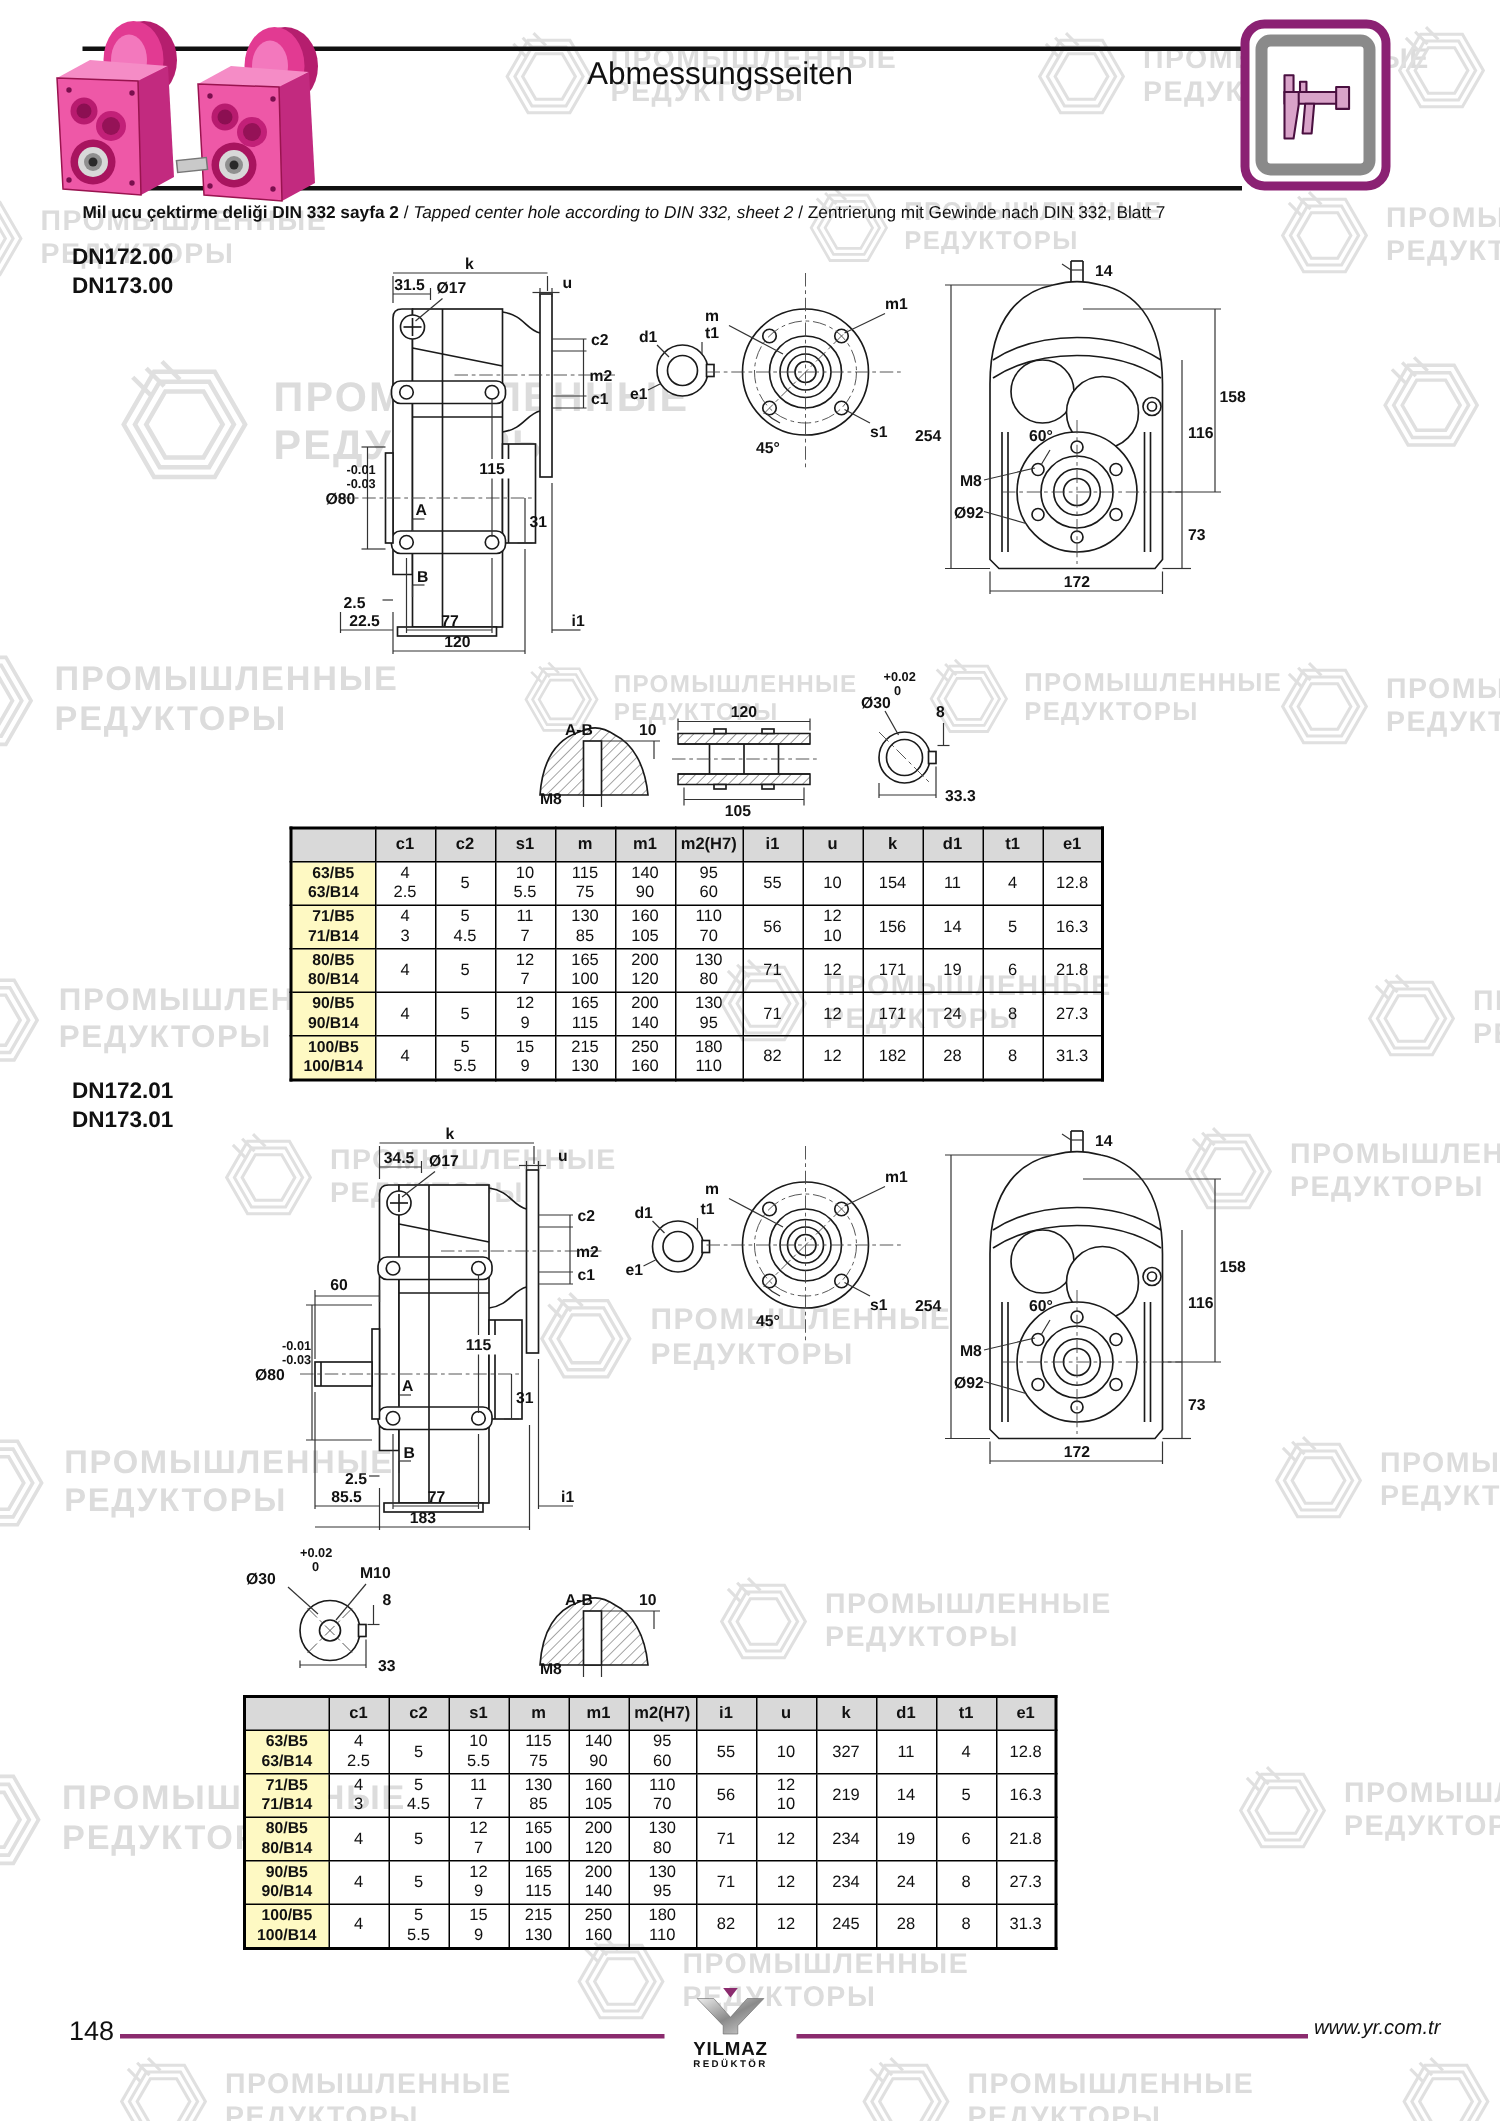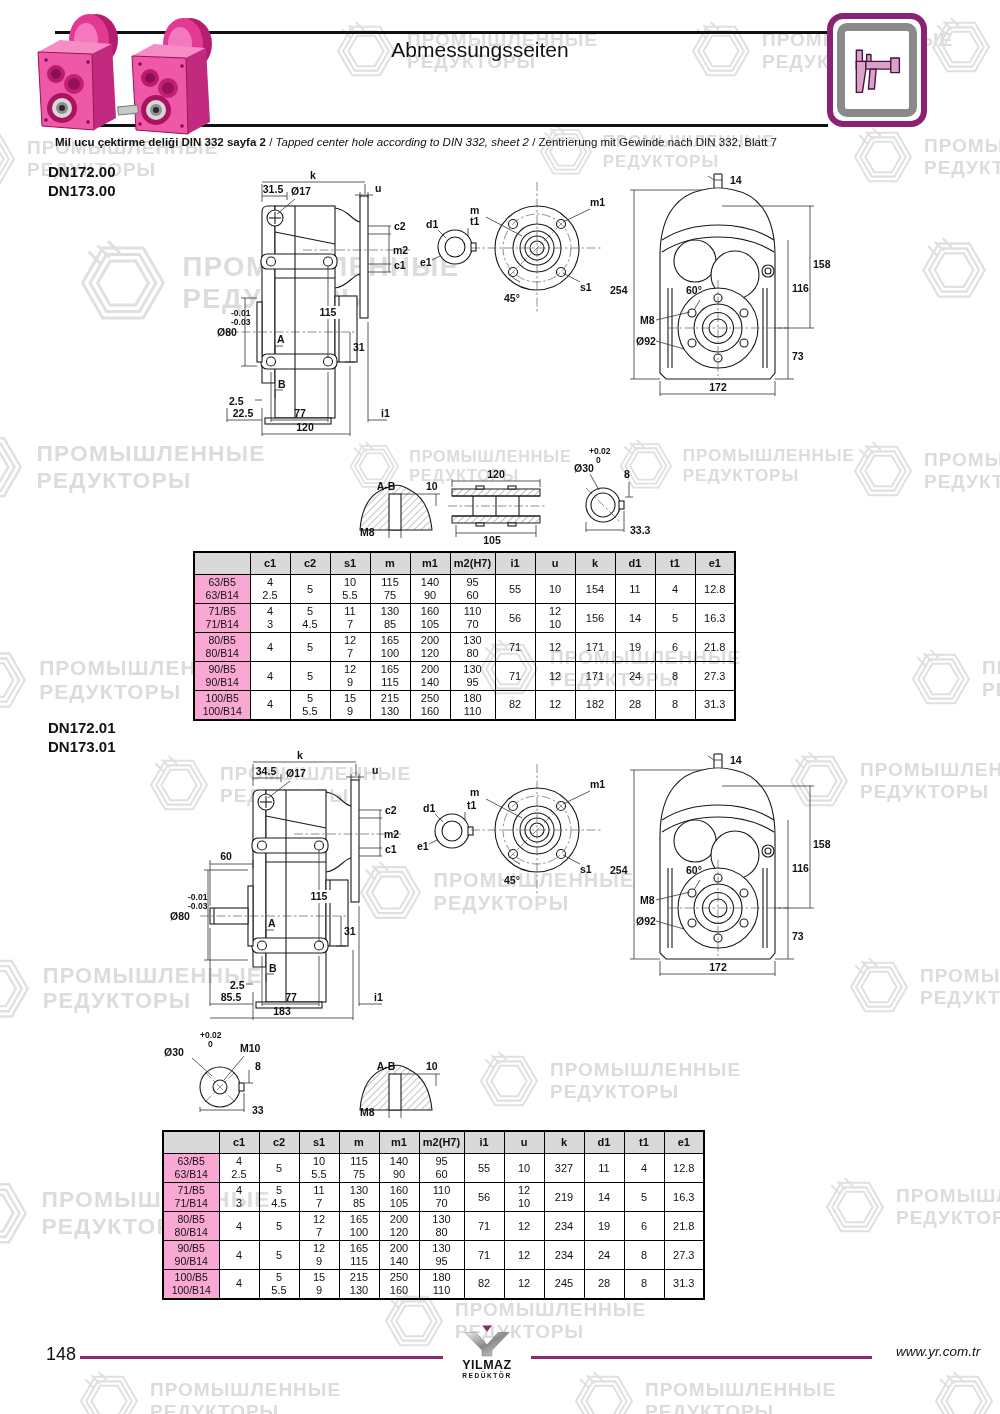--- a/index.html
+++ b/index.html
@@ -29,26 +29,26 @@
   .dim line,.dim polyline,.dim path{stroke:#333;stroke-width:.8;fill:none}
   .cl{stroke:#444;stroke-width:.6;stroke-dasharray:9 2.5 2.5 2.5;fill:none}
   text.d{font-family:"Liberation Sans",sans-serif;font-size:10.5px;font-weight:bold;fill:#111}
   text.ds{font-family:"Liberation Sans",sans-serif;font-size:8.5px;font-weight:bold;fill:#111}
   .whitebg{fill:#fff;stroke:none}
   
   table.dims{border-collapse:collapse;table-layout:fixed;position:absolute;z-index:2;border:2px solid #000;background:transparent}
   table.dims th,table.dims td{border:1px solid #000;text-align:center;vertical-align:middle;padding:0;
        font-family:"Liberation Sans",sans-serif;font-size:11px;white-space:pre-line;line-height:13px}
   table.dims thead th{background:#d9d9d9;font-weight:bold;height:21px}
-  table.dims tbody th.model{background:#f9a8d4;font-weight:normal;font-size:10.5px}
+  table.dims tbody th.model{background:#fef9c3;font-weight:bold;font-size:10.5px}
   table.dims tbody tr{height:29px}
   
   .fline{position:absolute;height:3px;background:#8b2b6e;z-index:2}
   .pagenum{position:absolute;left:46px;top:1344px;font-size:18px;z-index:2}
-  .url{position:absolute;left:896px;top:1344px;font-size:13.5px;font-style:italic;z-index:2}
+  .url{position:absolute;left:876px;top:1344px;font-size:13.5px;font-style:italic;z-index:2}
   .logo{position:absolute;left:443px;top:1324px;width:88px;text-align:center;z-index:3}
   .logo-t1{font-weight:bold;font-size:12.5px;letter-spacing:.5px;margin-top:-2px}
   .logo-t2{font-weight:bold;font-size:6.5px;letter-spacing:1.6px}
 </style>
 </head>
 <body>
 
 <div class="page">
   <div id="wm-layer">
       <div class="wm" style="left: 335px; top: 20px;">

